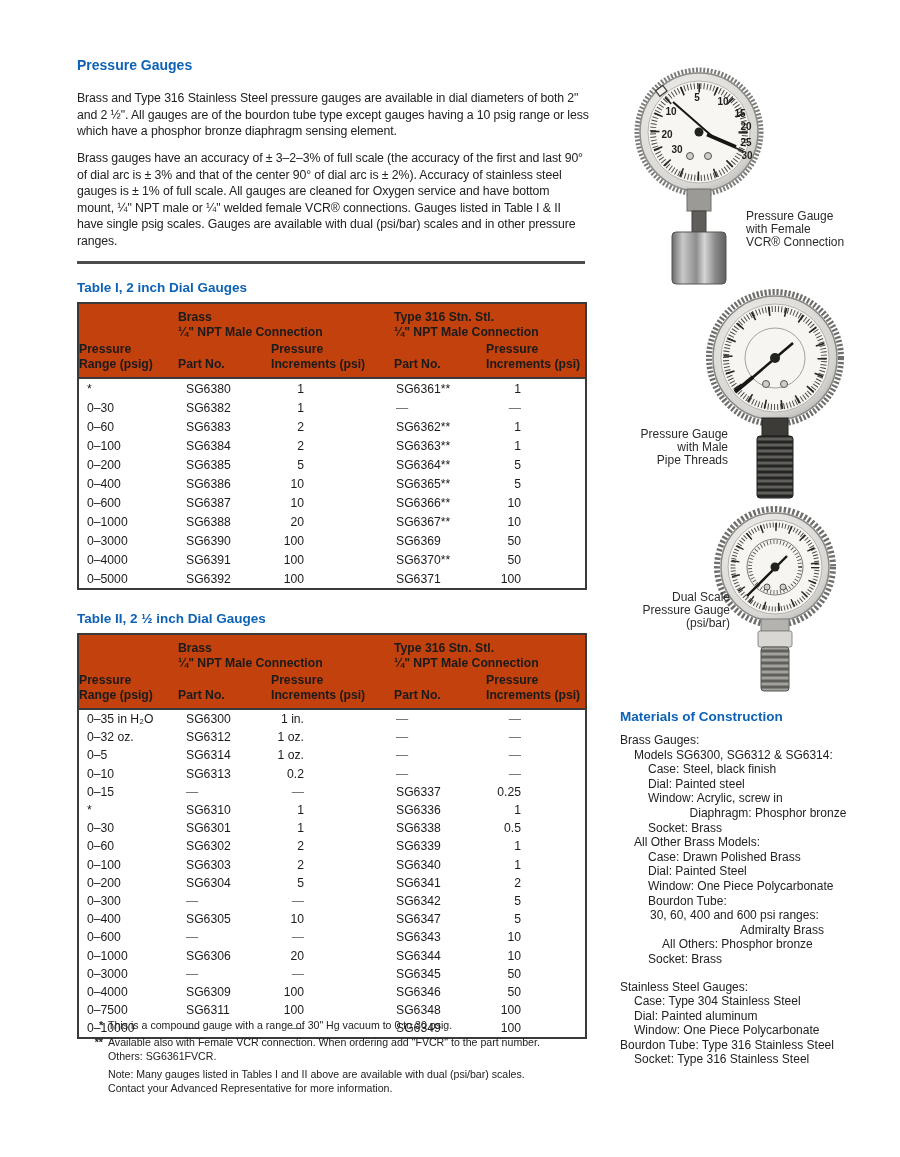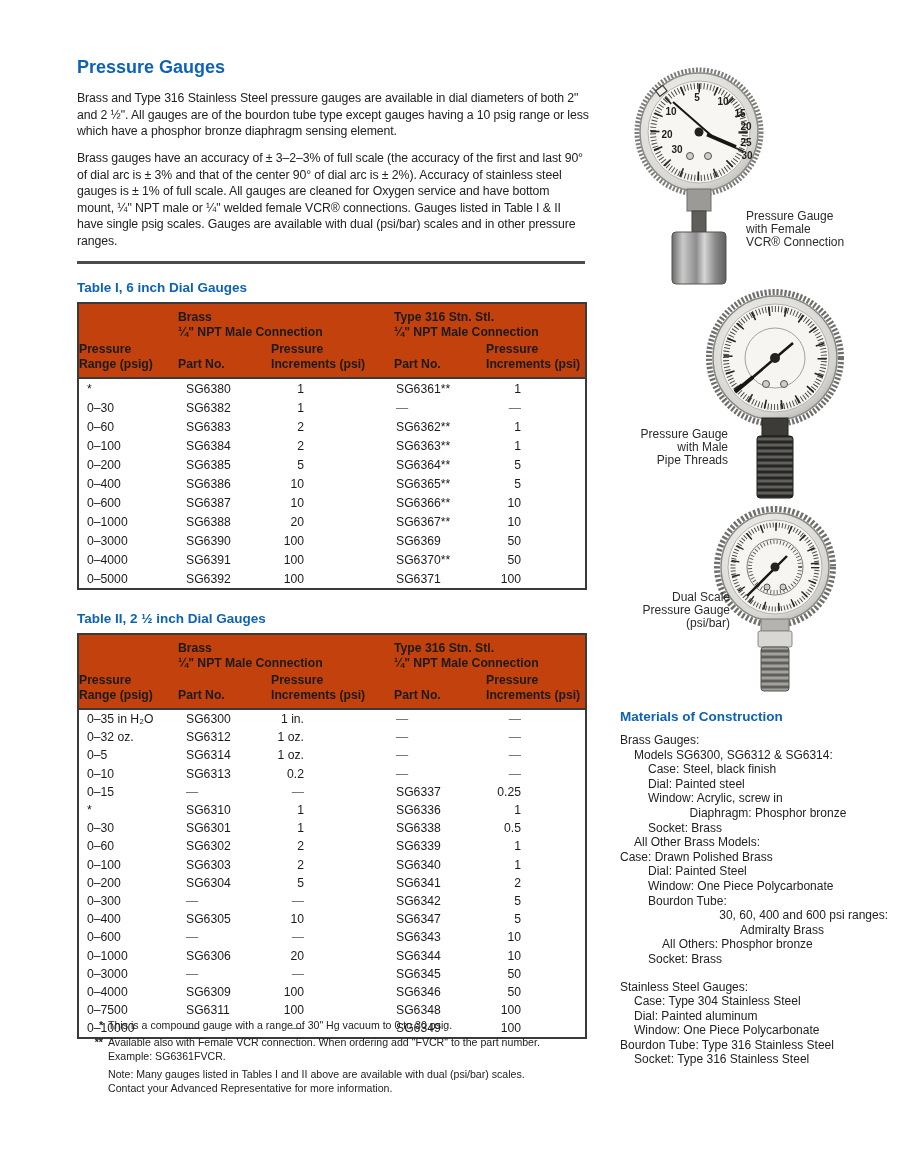--- a/index.html
+++ b/index.html
@@ -1,21 +1,21 @@
 <!DOCTYPE html>
 <html><head>
 <meta charset="utf-8">
 <style>
   html,body{margin:0;padding:0;background:#e8e8e8;}
   #page{position:relative;width:900px;height:1157px;background:#ffffff;margin:0 auto;
         font-family:"Liberation Sans", sans-serif;color:#1c1c1c;overflow:hidden;}
 
   
   .abs{position:absolute;}
-  #page-title{left:77px;top:57px;font-size:18px;font-weight:bold;color:#0d62b5;}
+  #page-title{left:77px;top:57px;font-size:14px;font-weight:bold;color:#0d62b5;}
   .intro{left:77px;width:512px;font-size:12.3px;line-height:16.6px;letter-spacing:-0.1px;color:#222;}
   #intro1{top:90px;}
   #intro2{top:150px;}
   #divider{left:77px;top:261px;width:508px;height:3px;background:#4c4c4c;}
 
   .tbl-title{font-size:13.5px;font-weight:bold;color:#0d62b5;margin:0 0 7px 0;}
   .gauge-table{border-collapse:collapse;table-layout:fixed;width:508px;
                border:2px solid #3a3a3a;font-size:12.2px;color:#1b1b1b;}
   .gauge-table thead{background:#c2410c;}
   .gauge-table thead td{font-weight:bold;line-height:15px;}
@@ -59,21 +59,21 @@
 <body>
 
 <div id="page">
 
   <div id="page-title" class="abs">Pressure Gauges</div>
   <div id="intro1" class="abs intro">Brass and Type 316 Stainless Steel pressure gauges are available in dial diameters of both 2" and 2 ½". All gauges are of the bourdon tube type except gauges having a 10 psig range or less which have a phosphor bronze diaphragm sensing element.</div>
   <div id="intro2" class="abs intro">Brass gauges have an accuracy of ± 3–2–3% of full scale (the accuracy of the first and last 90° of dial arc is ± 3% and that of the center 90° of dial arc is ± 2%). Accuracy of stainless steel gauges is ± 1% of full scale. All gauges are cleaned for Oxygen service and have bottom mount, ¼" NPT male or ¼" welded female VCR® connections. Gauges listed in Table I &amp; II have single psig scales. Gauges are available with dual (psi/bar) scales and in other pressure ranges.</div>
   <div id="divider" class="abs"></div>
 
   <div id="table1-section" class="abs">
-    <div class="tbl-title">Table I, 6 inch Dial Gauges</div>
+    <div class="tbl-title">Table I, 2 inch Dial Gauges</div>
     <table class="gauge-table t1">
       <colgroup>
           <col style="width:100px">
           <col style="width:88px">
           <col style="width:128px">
           <col style="width:87px">
           <col style="width:105px">
         </colgroup>
       <thead>
         <tr class="grp">
@@ -358,21 +358,21 @@
 
   <div id="footnotes" class="abs">
     <div class="fn-row">
       <span class="fn-marker">*</span>
       <span>This is a compound gauge with a range of 30" Hg vacuum to 0 to 30 psig.</span>
     </div>
     <div class="fn-row" id="fn2">
       <span class="fn-marker">**</span>
       <span>
         <span>Available also with Female VCR connection. When ordering add "FVCR" to the part number.</span><br>
-        <span>Example: SG6361FVCR.</span>
+        <span>Others: SG6361FVCR.</span>
       </span>
     </div>
     <div class="fn-note">
       <span>Note: Many gauges listed in Tables I and II above are available with dual (psi/bar) scales.</span><br>
       <span>Contact your Advanced Representative for more information.</span>
     </div>
   </div>
 
   <svg class="abs" style="left:628px;top:60px" width="145" height="232" viewBox="0 0 145 232">
     <defs>
@@ -497,25 +497,25 @@
     <div id="materials-heading">Materials of Construction</div>
     <div id="materials-lines">
         <div style="margin-left: 0px;">Brass Gauges:</div>
         <div style="margin-left: 14px;">Models SG6300, SG6312 &amp; SG6314:</div>
         <div style="margin-left: 28px;">Case: Steel, black finish</div>
         <div style="margin-left: 28px;">Dial: Painted steel</div>
         <div style="margin-left: 28px;">Window: Acrylic, screw in</div>
         <div style="margin-left: 28px; text-align: center;">Diaphragm: Phosphor bronze</div>
         <div style="margin-left: 28px;">Socket: Brass</div>
         <div style="margin-left: 14px;">All Other Brass Models:</div>
-        <div style="">Case: Drawn Polished Brass</div>
+        <div style="margin-left: 28px;">Case: Drawn Polished Brass</div>
         <div style="margin-left: 28px;">Dial: Painted Steel</div>
         <div style="margin-left: 28px;">Window: One Piece Polycarbonate</div>
         <div style="margin-left: 28px;">Bourdon Tube:</div>
-        <div style="margin-left: 30px; text-align: right;">30, 60, 400 and 600 psi ranges:</div>
+        <div style="margin-left: 30px;">30, 60, 400 and 600 psi ranges:</div>
         <div style="margin-left: 56px; text-align: center;">Admiralty Brass</div>
         <div style="margin-left: 42px;">All Others: Phosphor bronze</div>
         <div style="margin-left: 28px;">Socket: Brass</div>
         <div style="margin-left: 0px; margin-top: 13px;">Stainless Steel Gauges:</div>
         <div style="margin-left: 14px;">Case: Type 304 Stainless Steel</div>
         <div style="margin-left: 14px;">Dial: Painted aluminum</div>
         <div style="margin-left: 14px;">Window: One Piece Polycarbonate</div>
         <div style="">Bourdon Tube: Type 316 Stainless Steel</div>
         <div style="margin-left: 14px;">Socket: Type 316 Stainless Steel</div>
       </div>

